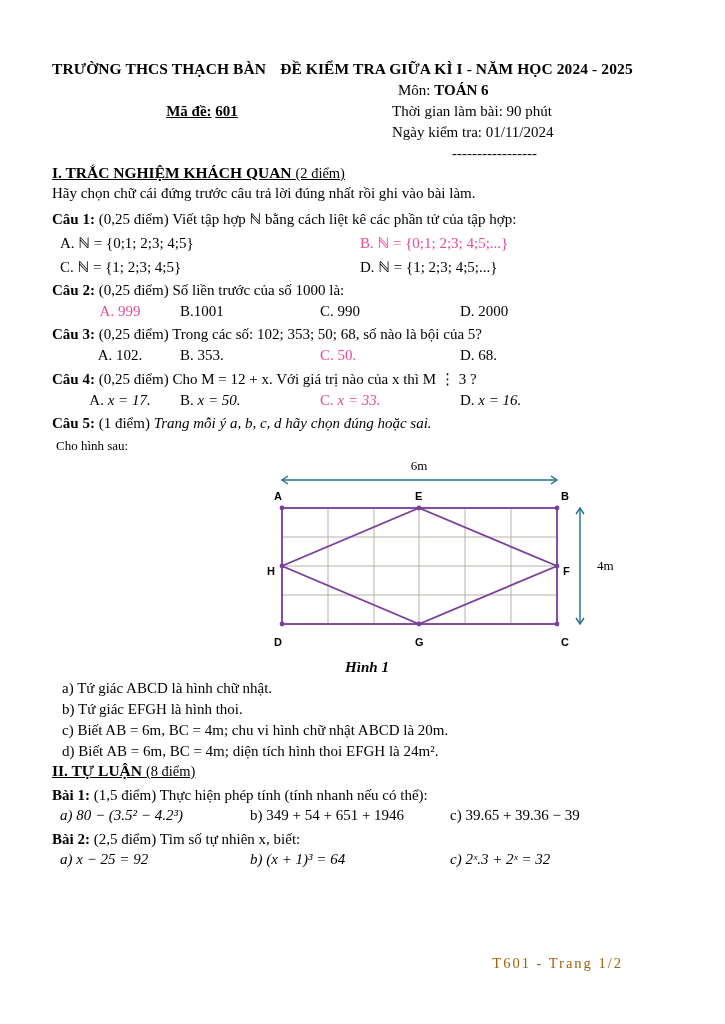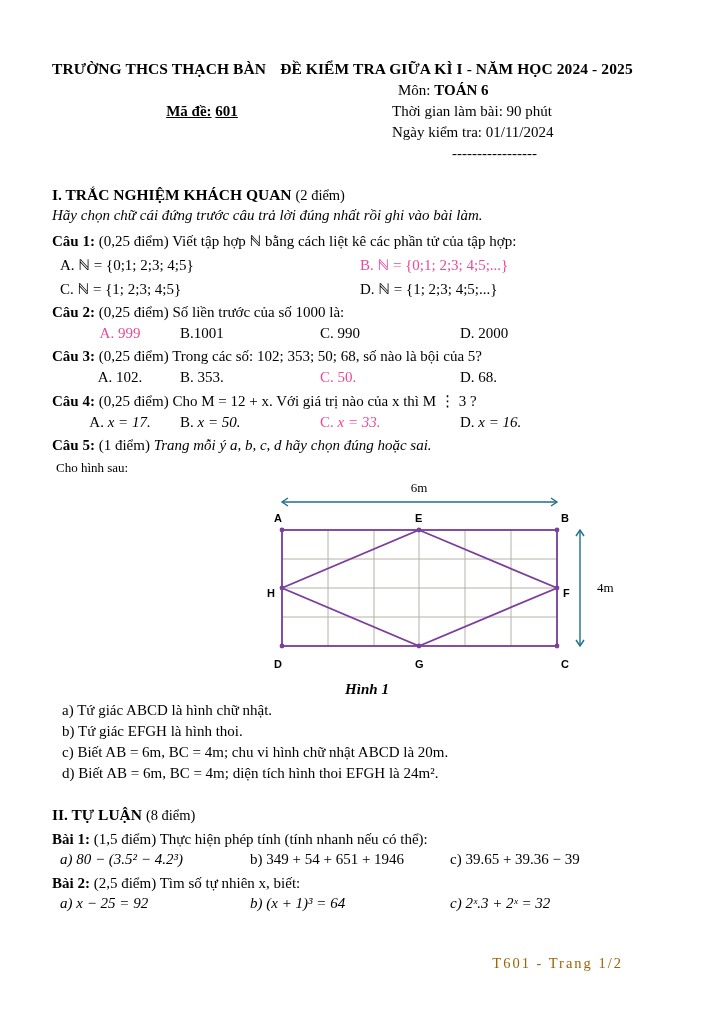--- a/index.html
+++ b/index.html
@@ -62,28 +62,28 @@
   .bold { font-weight: bold; }
   .u { text-decoration: underline; }
   .ital { font-style: italic; }
   .dashes {
     letter-spacing: 0px;
   }
   
   .sec-title {
     font-weight: bold;
     font-size: 15.5px;
-    margin-top: 24px;
+    margin-top: 2px;
+    text-decoration: underline;
   }
   .sec-title .pts {
     font-weight: normal;
     font-size: 14.5px;
   }
   .instr {
-    font-style: italic;
     font-size: 15px;
     margin-top: 3px;
   }
   .q {
     font-size: 15px;
     margin-top: 6px;
   }
   .q .lbl { font-weight: bold; }
   .q .ital { font-style: italic; }
   .opts {

